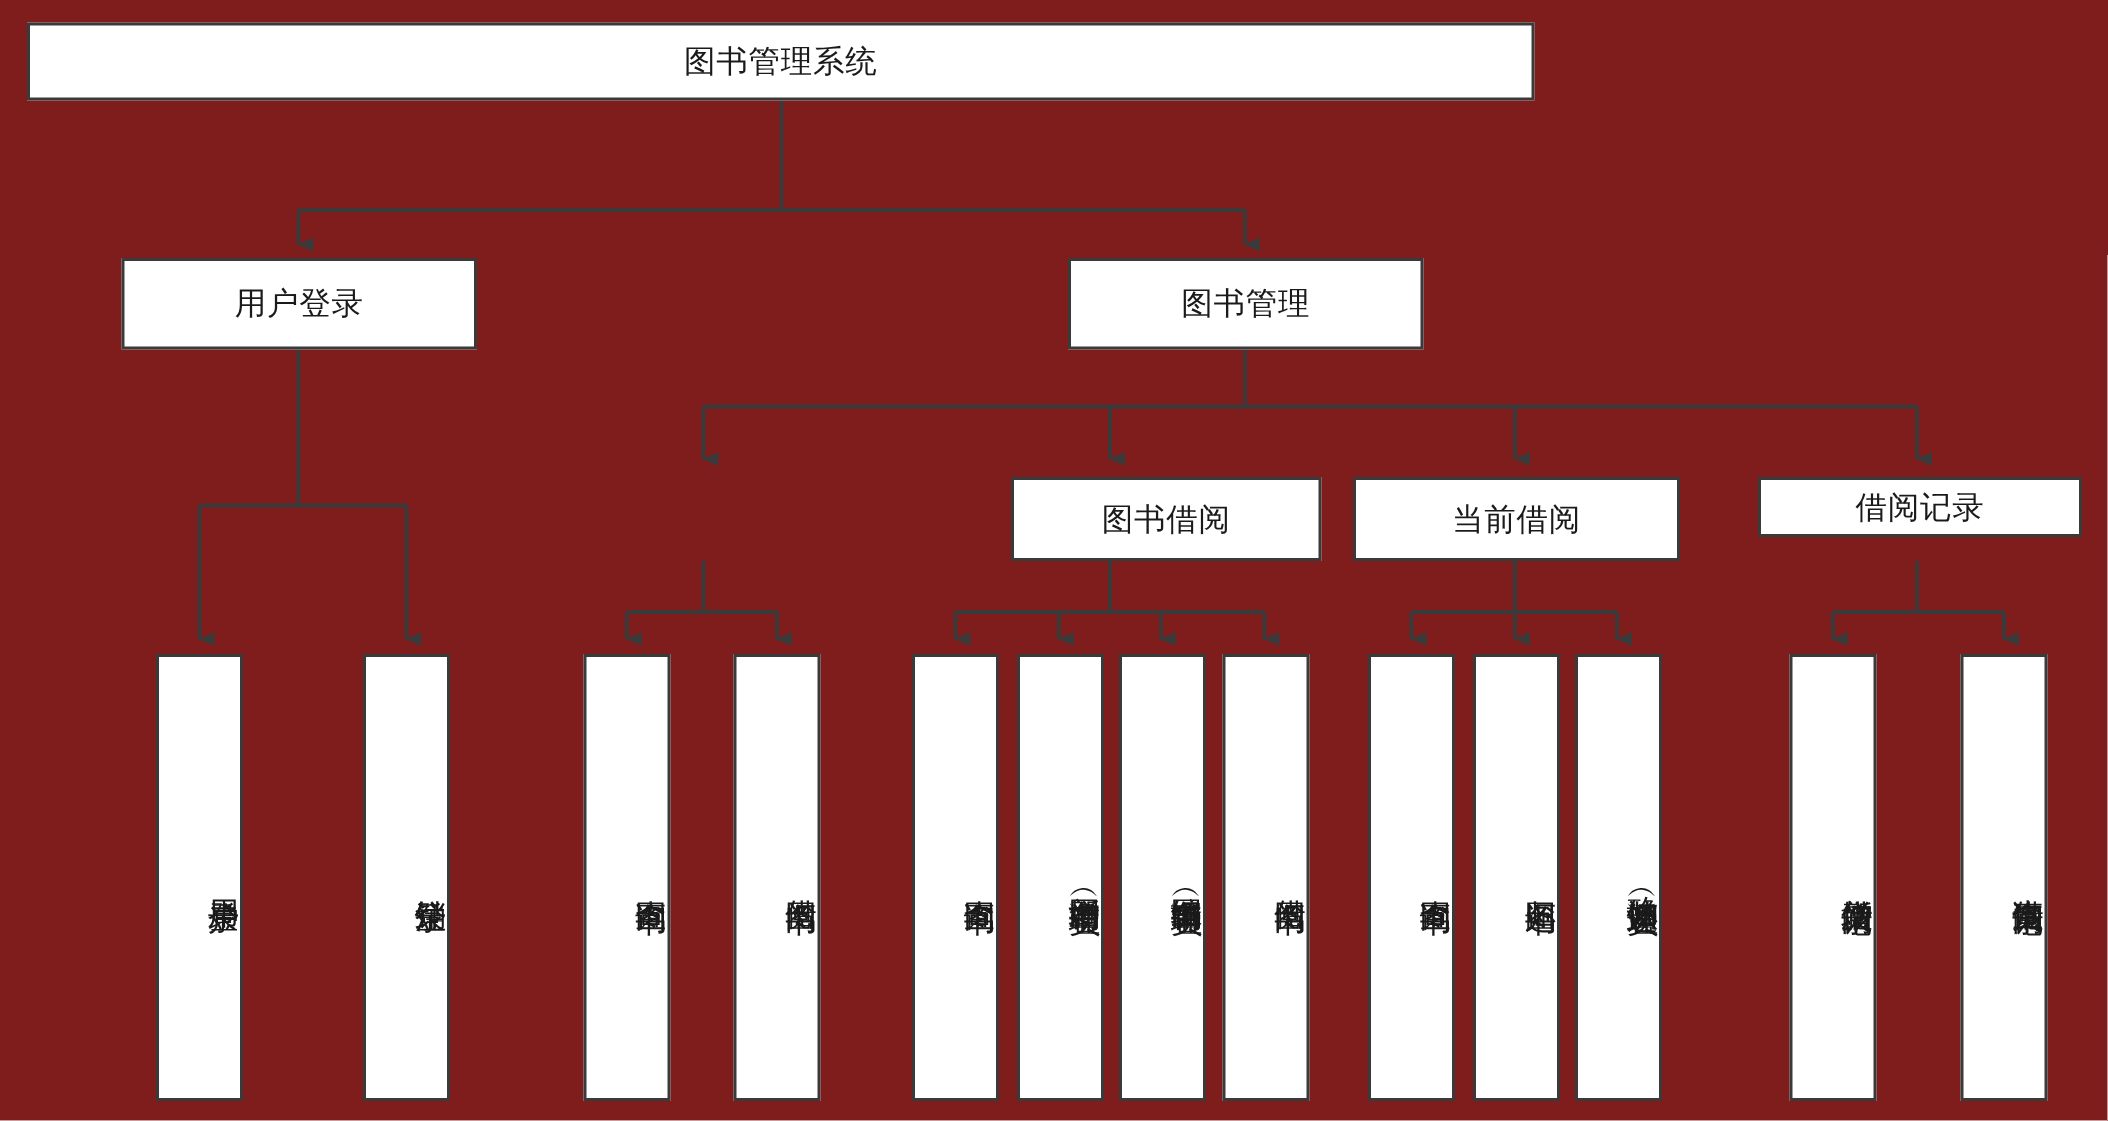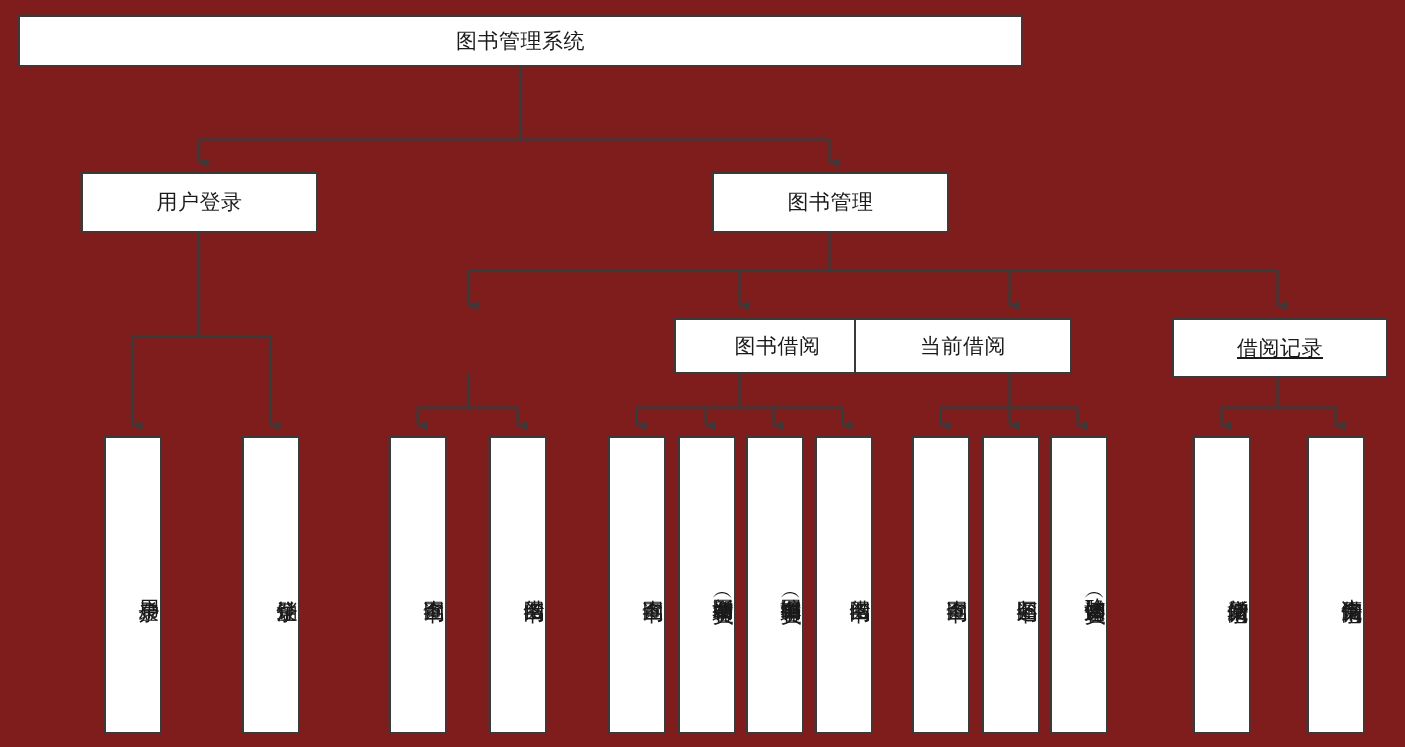--- a/index.html
+++ b/index.html
@@ -128,24 +128,24 @@
   <div class="node node-h" style="left:81px; top:172px; width:237px; height:61px;">
     <span>用户登录</span>
   </div>
   <div class="node node-h" style="left:712px; top:172px; width:237px; height:61px;">
     <span>图书管理</span>
   </div>
 
   <div class="node node-h" style="left:634px; top:318px; width:207px; height:56px;margin-left:40px;">
     <span>图书借阅</span>
   </div>
-  <div class="node node-h" style="left:854px; top:318px; width:218px; height:56px;">
+  <div class="node node-h" style="left:902px; top:318px; width:218px; height:56px;">
     <span>当前借阅</span>
   </div>
-  <div class="node node-h" style="left:1172px; top:318px; width:216px; height:60px;text-decoration:underline;">
+  <div class="node node-h" style="left:1172px; top:318px; width:216px; height:40px;">
     <span>借阅记录</span>
   </div>
 
   <div class="node node-v" style="left:104px; top:436px; width:58px; height:298px;">
     <span>用户登录</span>
   </div>
   <div class="node node-v" style="left:242px; top:436px; width:58px; height:298px;">
     <span>注销登录</span>
   </div>
 

